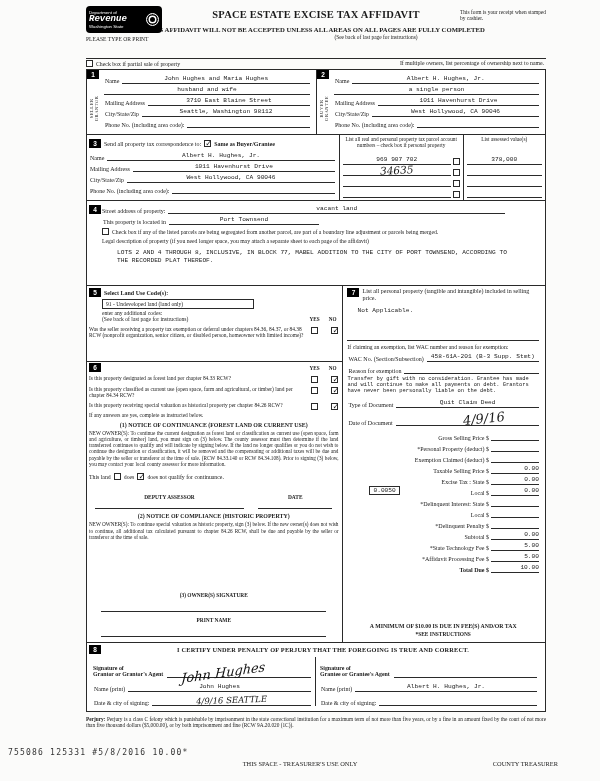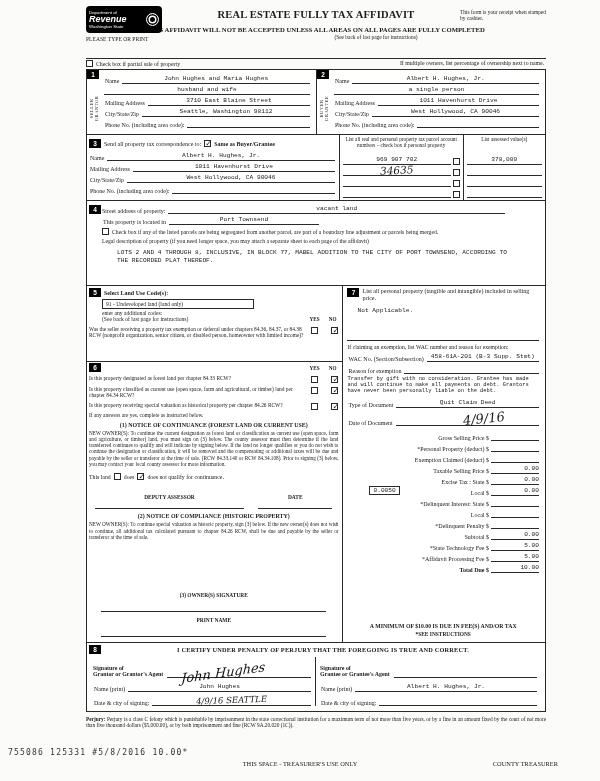--- a/index.html
+++ b/index.html
@@ -7,21 +7,21 @@
   body { position:relative; background:#fbfbfa; color:#1b1b1b;
          font-family:"Liberation Serif", serif; overflow:hidden; }
   .b { font-weight:bold; }
   .doc { position:absolute; left:86px; top:6px; width:460px; }
 
   
   .hdr { position:relative; height:50px; }
   .logo { position:absolute; left:0; top:0; width:76px; height:27px; background:#000;
           border-radius:4px; color:#fff; display:flex; align-items:center; padding:2px 3px; gap:2px; }
   .logo-l1,.logo-l3 { font-size:4.4px; line-height:5px; font-family:"Liberation Sans",sans-serif; }
-  .logo-l2 { font-size:9px; line-height:9px; font-weight:bold; font-style:italic; font-family:Liberation Sans, sans-serif; }
+  .logo-l2 { font-size:9px; line-height:9px; font-weight:bold; font-style:italic; font-family:Liberation Mono, monospace; }
   .logo-txt { flex:1; }
   .logo-seal { width:13px; height:13px; border:1.5px solid #fff; border-radius:50%; flex:none;
                box-shadow: inset 0 0 0 1.5px #000, inset 0 0 0 3px #fff; }
   .titleblk { text-align:center; padding-top:3px; }
   .title { font-size:10.5px; font-weight:bold; letter-spacing:.2px; }
   .chapters { font-size:7px; margin-top:2px; }
   .receipt { position:absolute; right:0; top:3px; width:86px; font-size:5.4px; line-height:6.2px; }
   .ptp { position:absolute; left:0; top:30px; font-size:5.6px; }
   .warn { text-align:center; font-weight:bold; font-size:6.7px; margin-top:6px; }
   .seeback { font-size:5.4px; margin-top:1px; margin-left:120px; width:340px; text-align:center; }
@@ -152,21 +152,21 @@
     <div class="logo">
       <div class="logo-txt">
         <div class="logo-l1">Department of</div>
         <div class="logo-l2">Revenue</div>
         <div class="logo-l3">Washington State</div>
       </div>
       <div class="logo-seal"></div>
     </div>
     <div class="receipt">This form is your receipt when stamped by cashier.</div>
     <div class="titleblk">
-      <div class="title">REAL ESTATE FULLY TAX AFFIDAVIT</div>
+      <div class="title">SPACE ESTATE EXCISE TAX AFFIDAVIT</div>
     </div>
     <div class="ptp">PLEASE TYPE OR PRINT</div>
     <div class="warn">THIS AFFIDAVIT WILL NOT BE ACCEPTED UNLESS ALL AREAS ON ALL PAGES ARE FULLY COMPLETED</div>
     <div class="seeback">(See back of last page for instructions)</div>
   </div>
 
   <div class="partial topline">
     <div class="pl">
       <span class="cb"></span>
       <span>Check box if partial sale of property</span>

